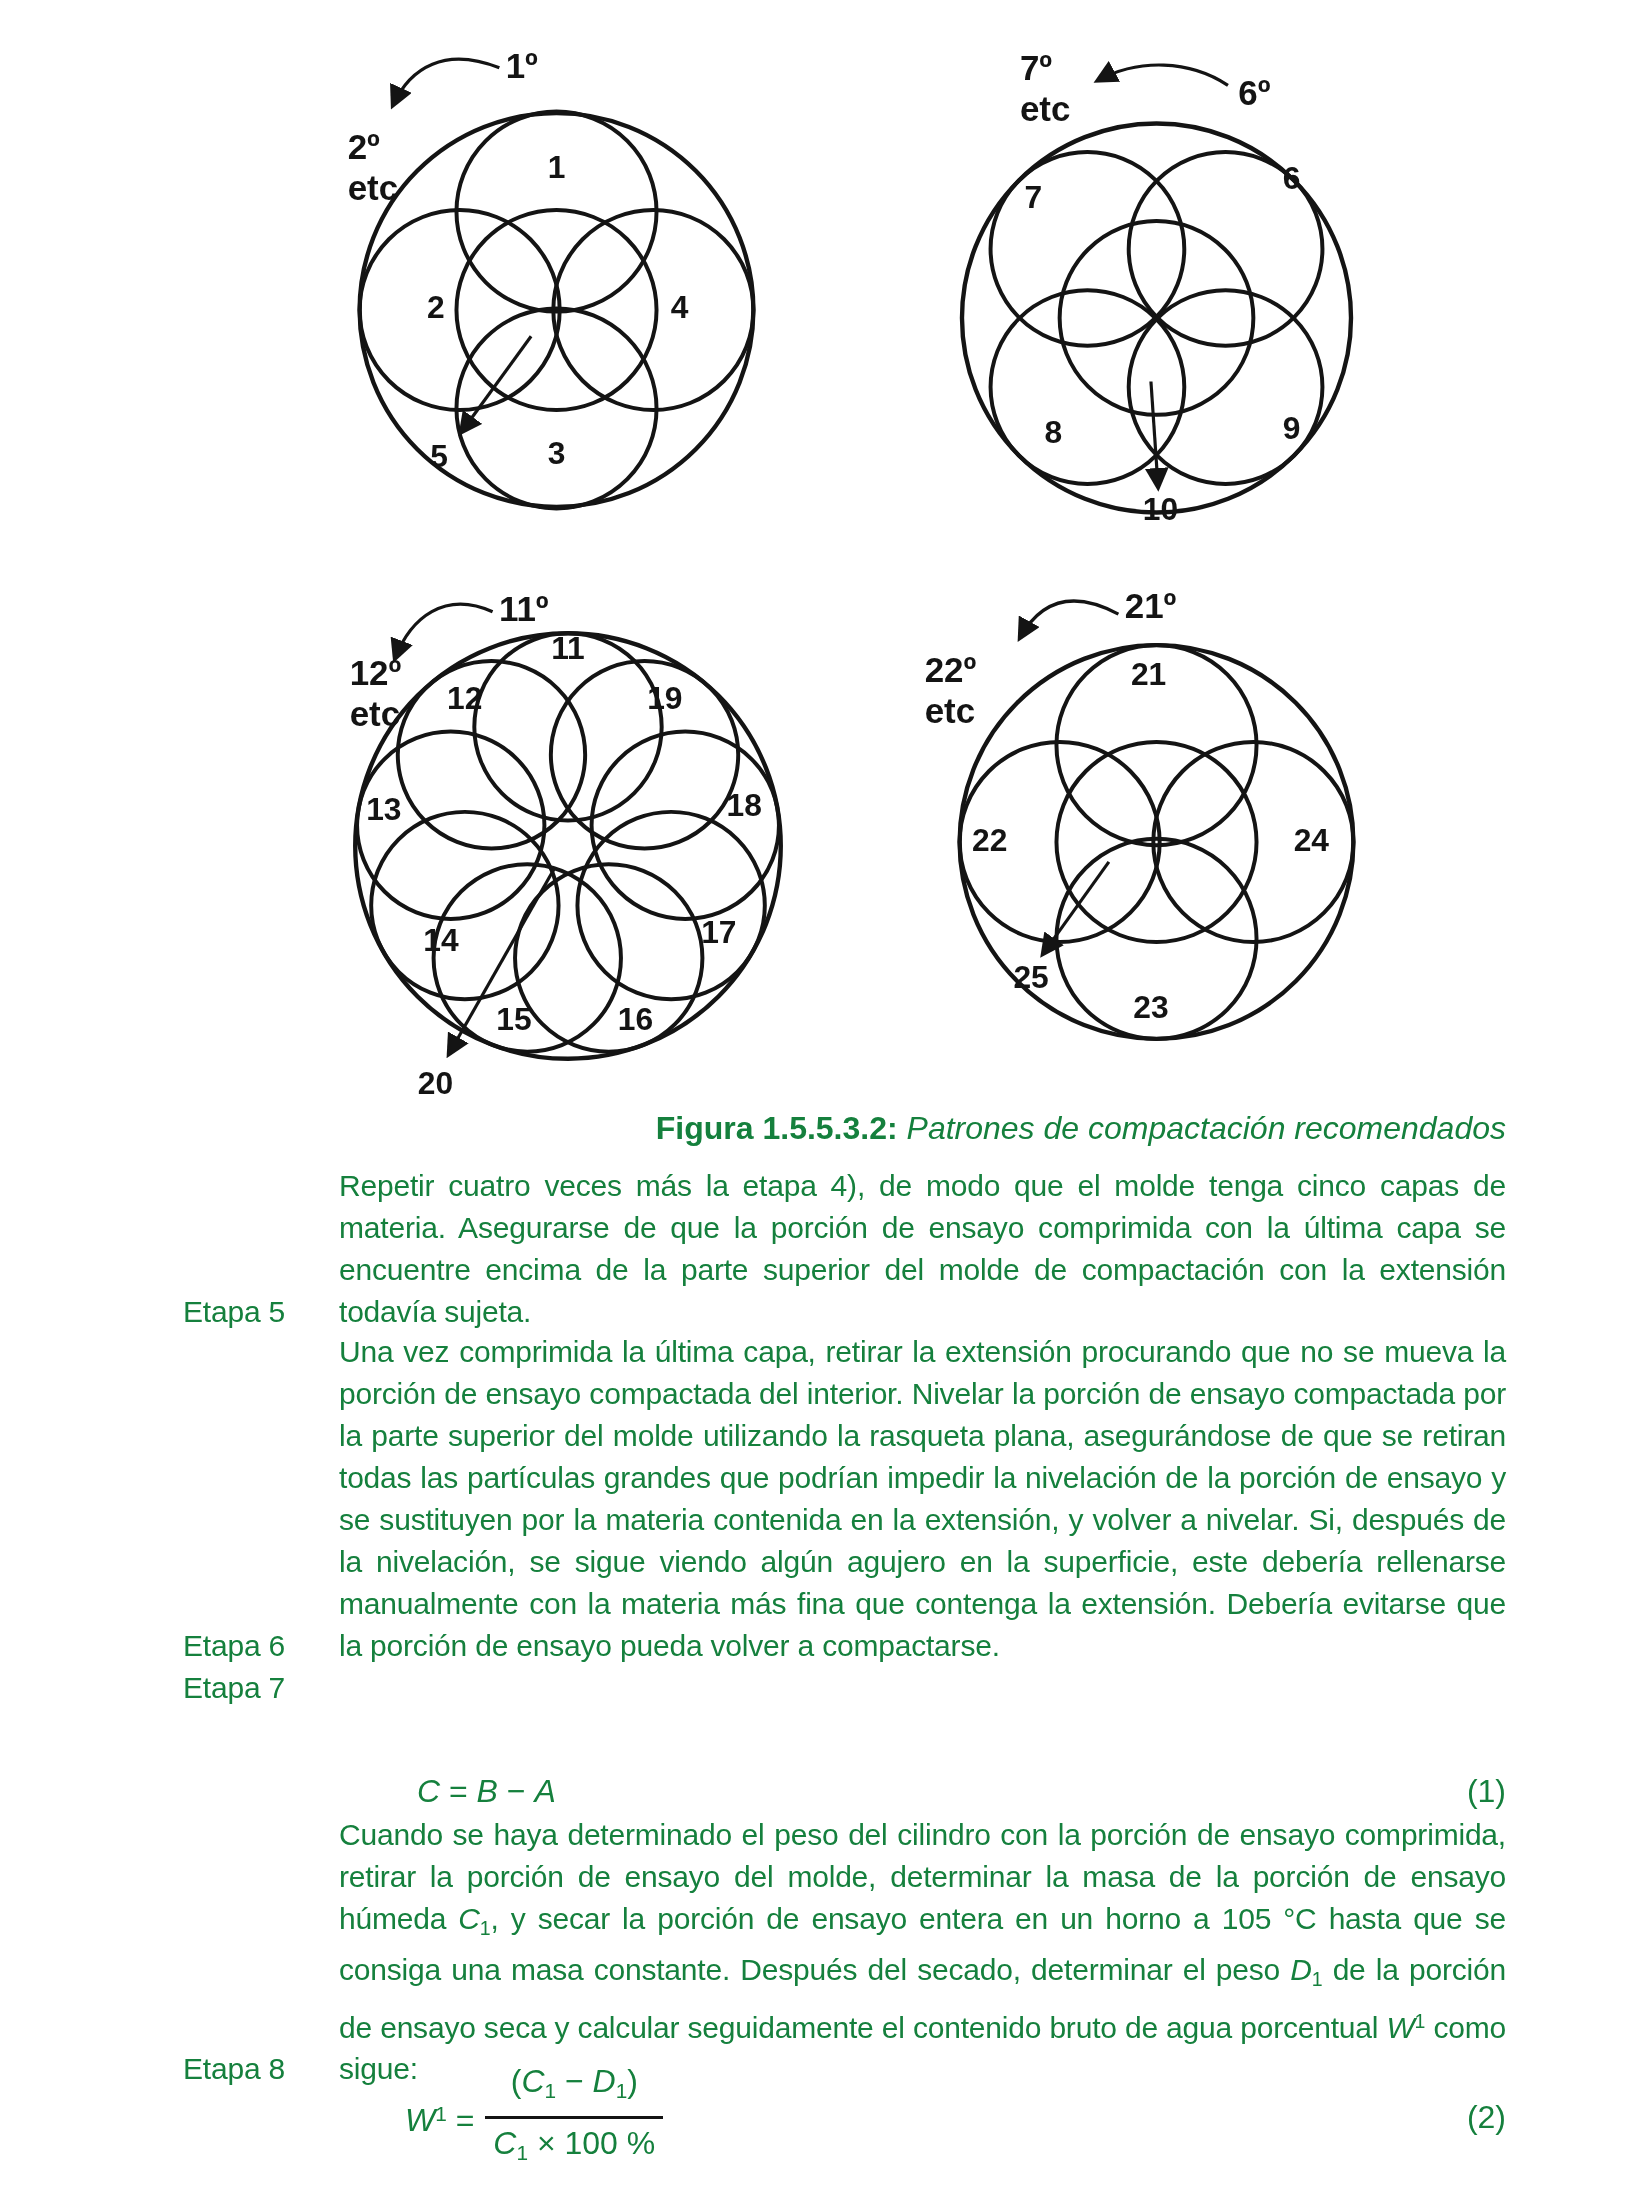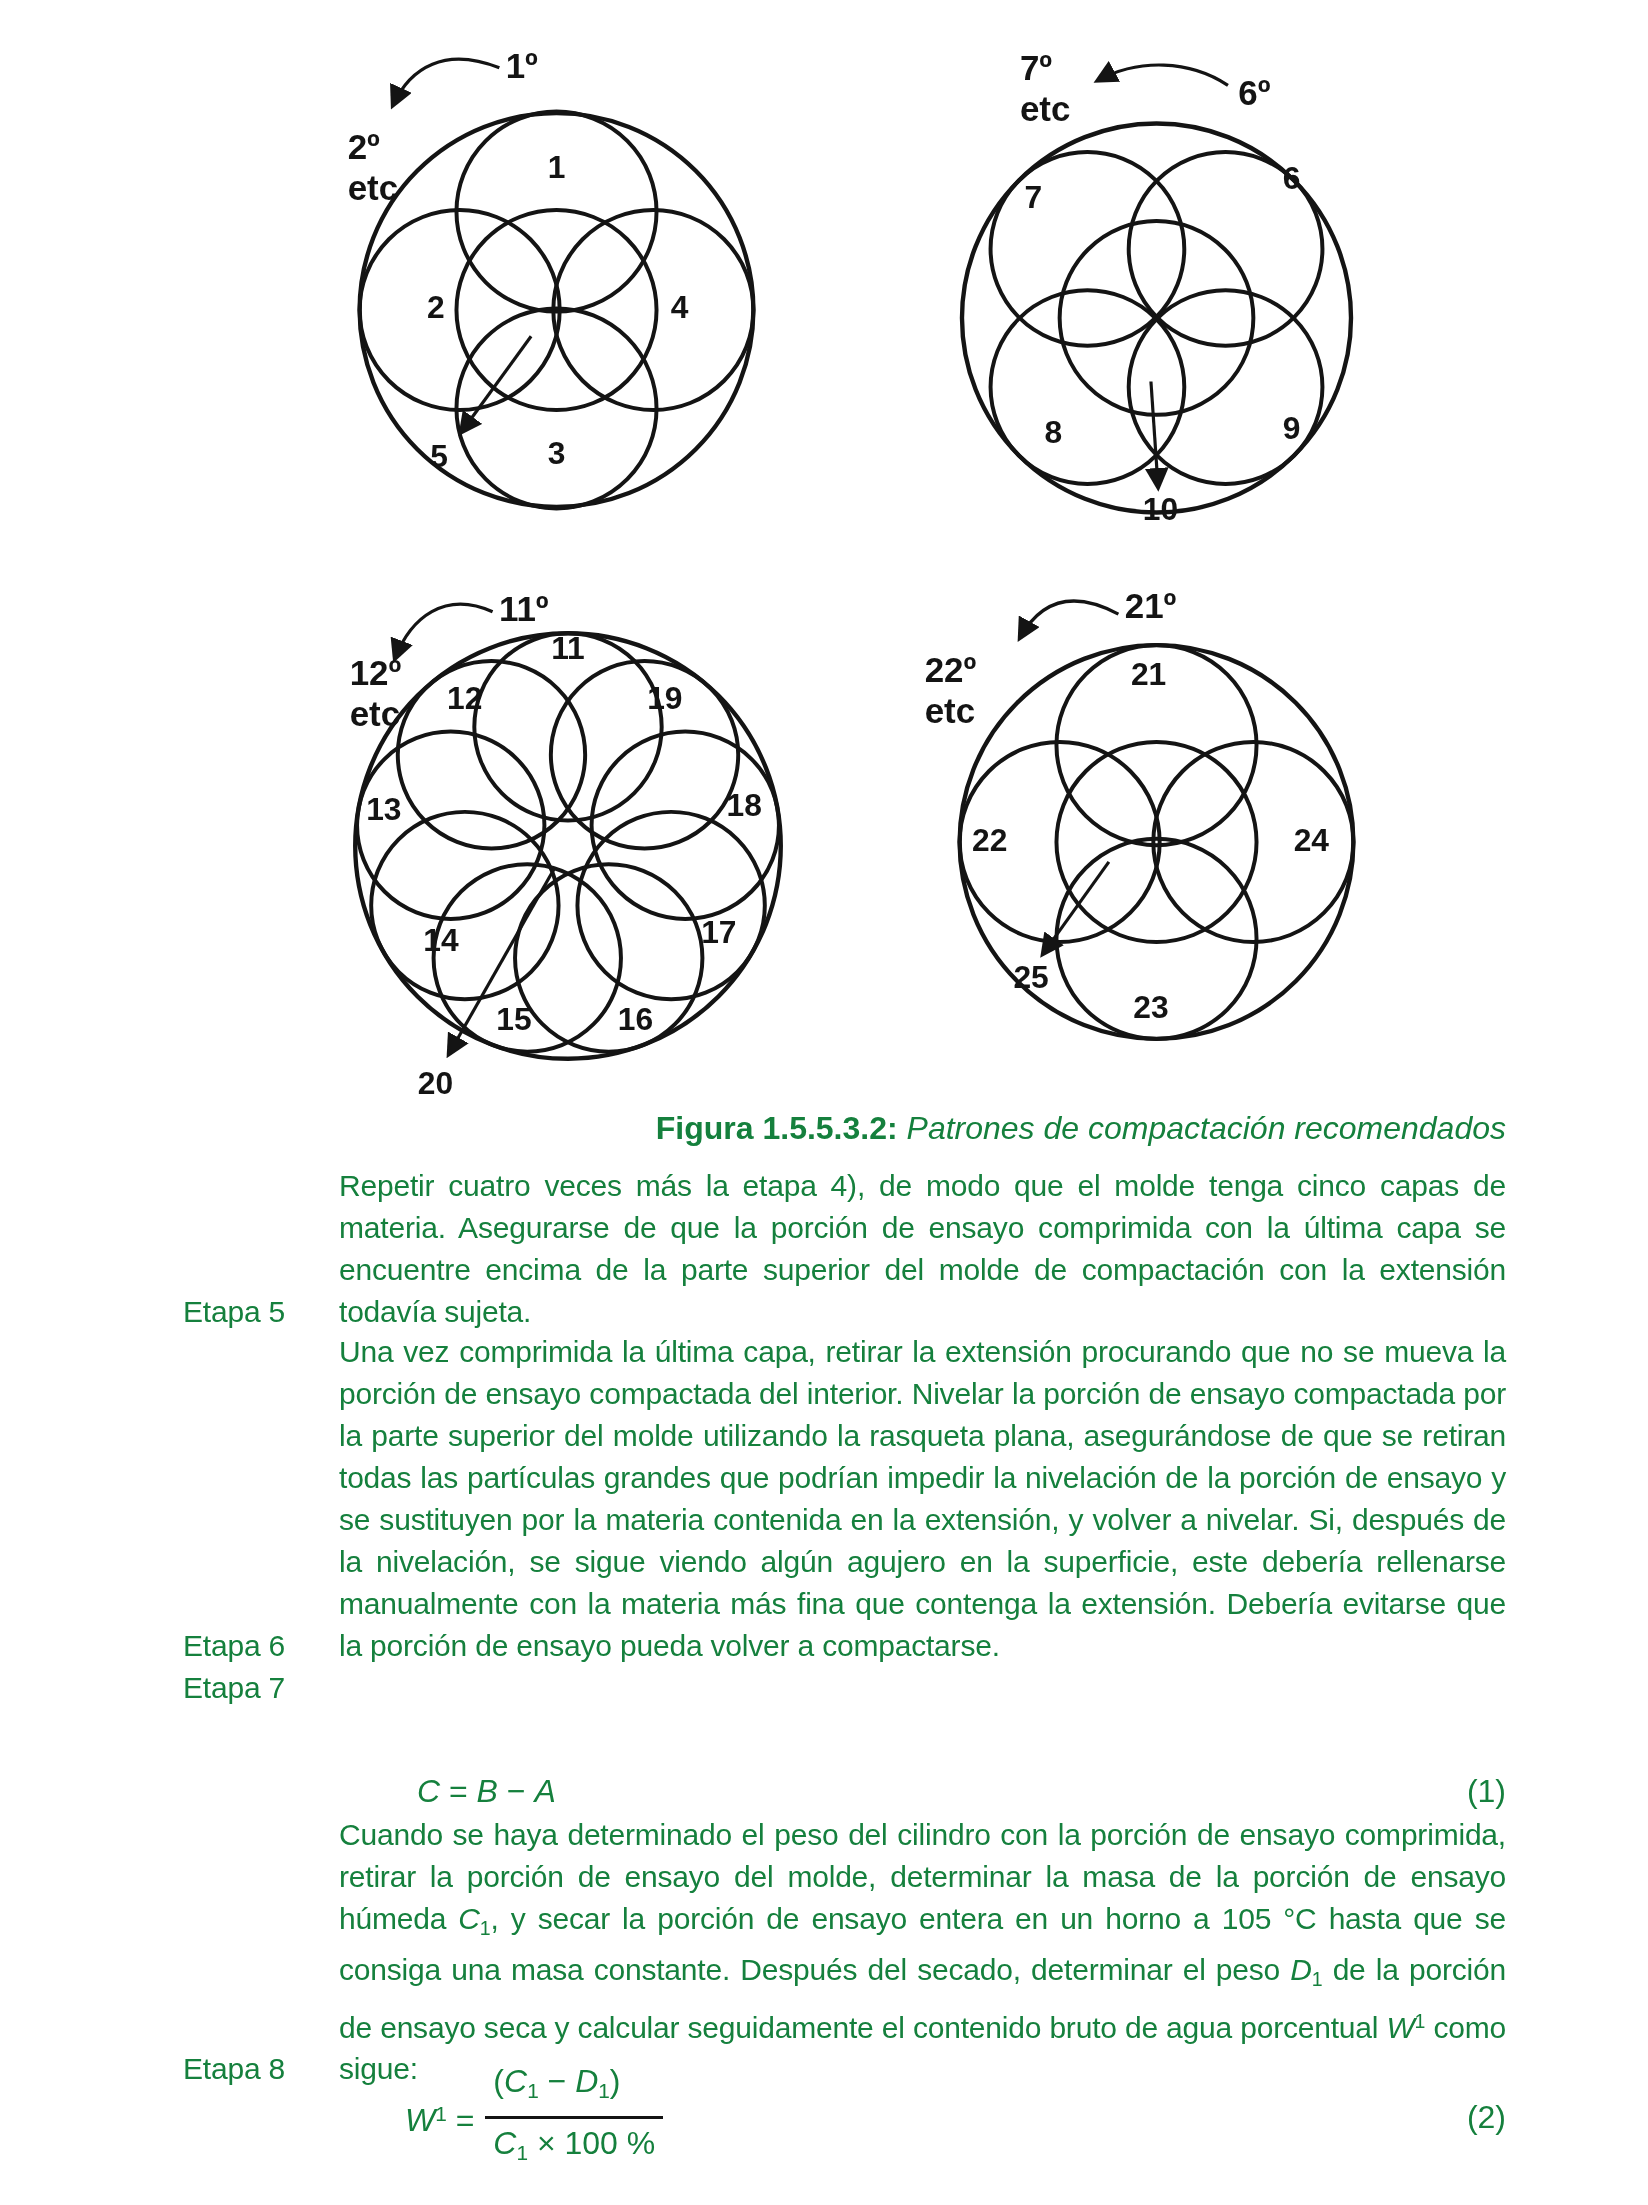--- a/index.html
+++ b/index.html
@@ -36,21 +36,21 @@
   .step-label{width:147px;flex:none;}
   .step-text{flex:1;text-align:justify;}
 
   .eq-row{
     position:absolute;left:330px;width:1176px;
     display:flex;align-items:center;
     font-size:32px;line-height:38px;
   }
   .eq1-body{margin-left:87px;}
   .eq2-lhs{margin-left:75px;}
-  .fraction{display:inline-flex;flex-direction:column;margin-left:11px;}
+  .fraction{display:inline-flex;flex-direction:column;align-items:center;margin-left:11px;}
   .frac-num{padding:0 8px 5.6px;}
   .frac-bar{width:100%;height:0;border-top:3.2px solid #141414;}
   .frac-den{padding:5.6px 8px 0;}
   .eq-number{margin-left:auto;}
 
   .it{font-style:italic;}
   .sub{font-size:65%;vertical-align:-0.3em;}
   .sup{font-size:65%;vertical-align:0.5em;}
 </style>
 </head>

